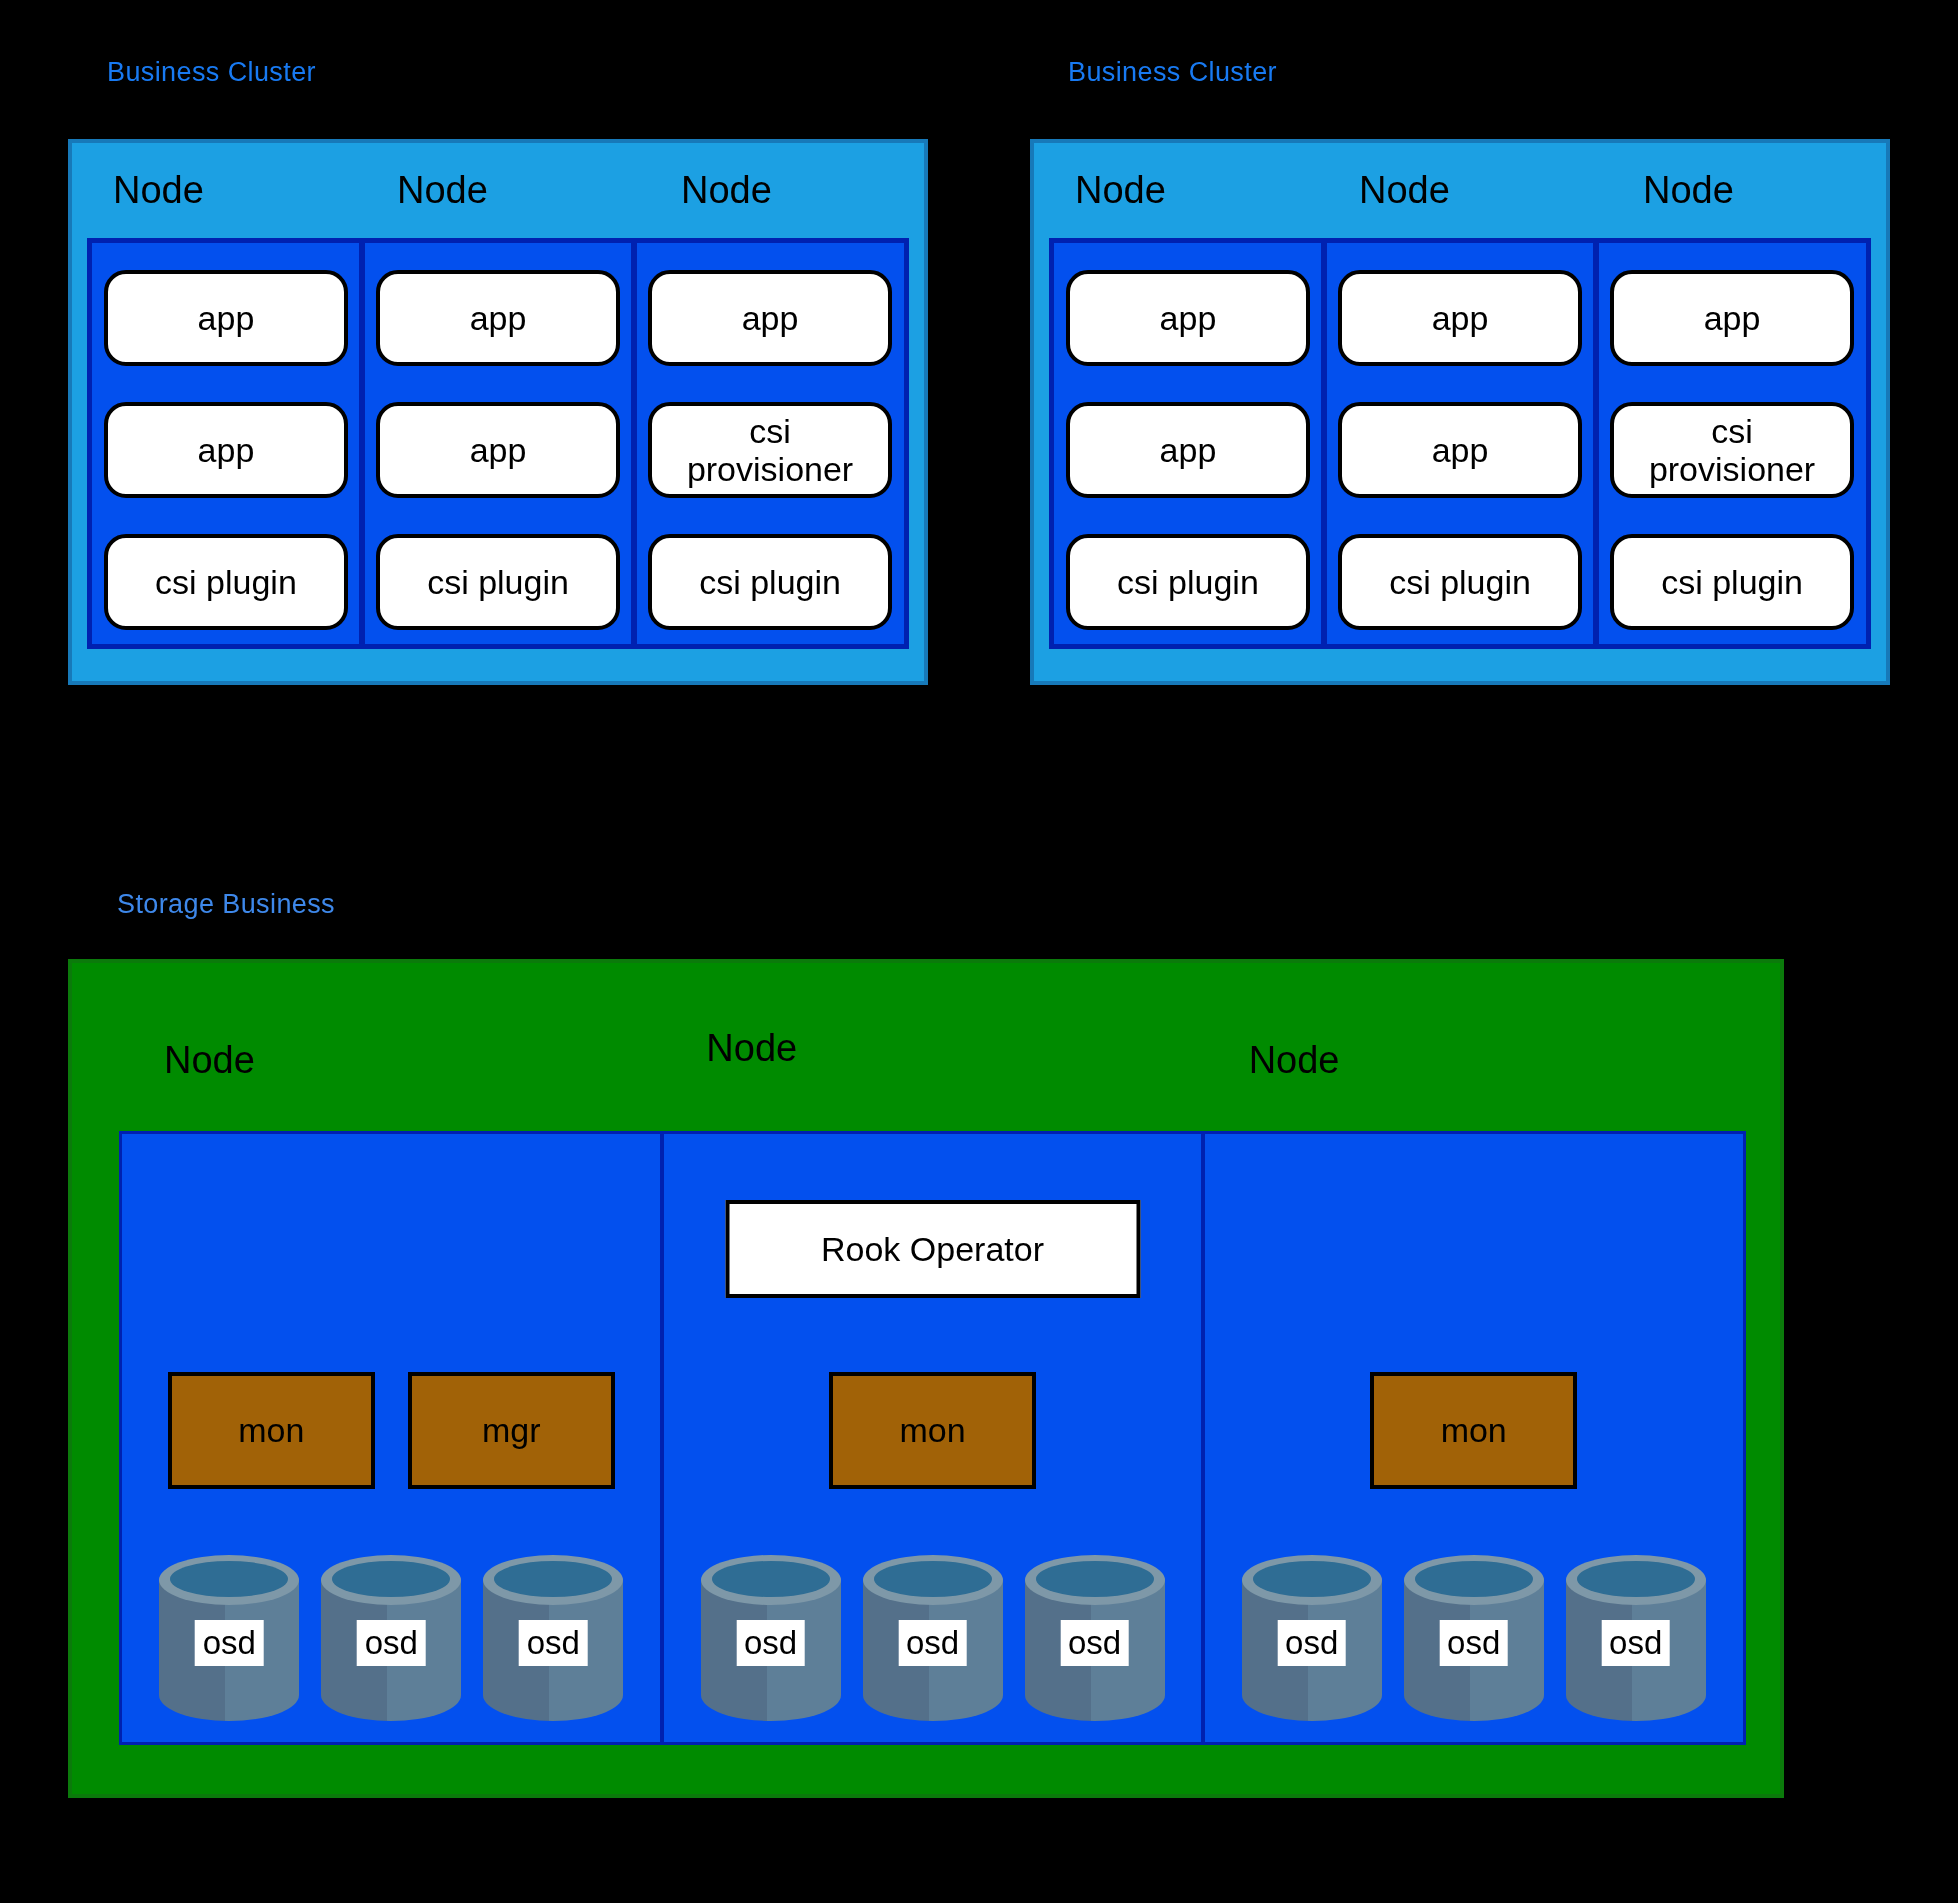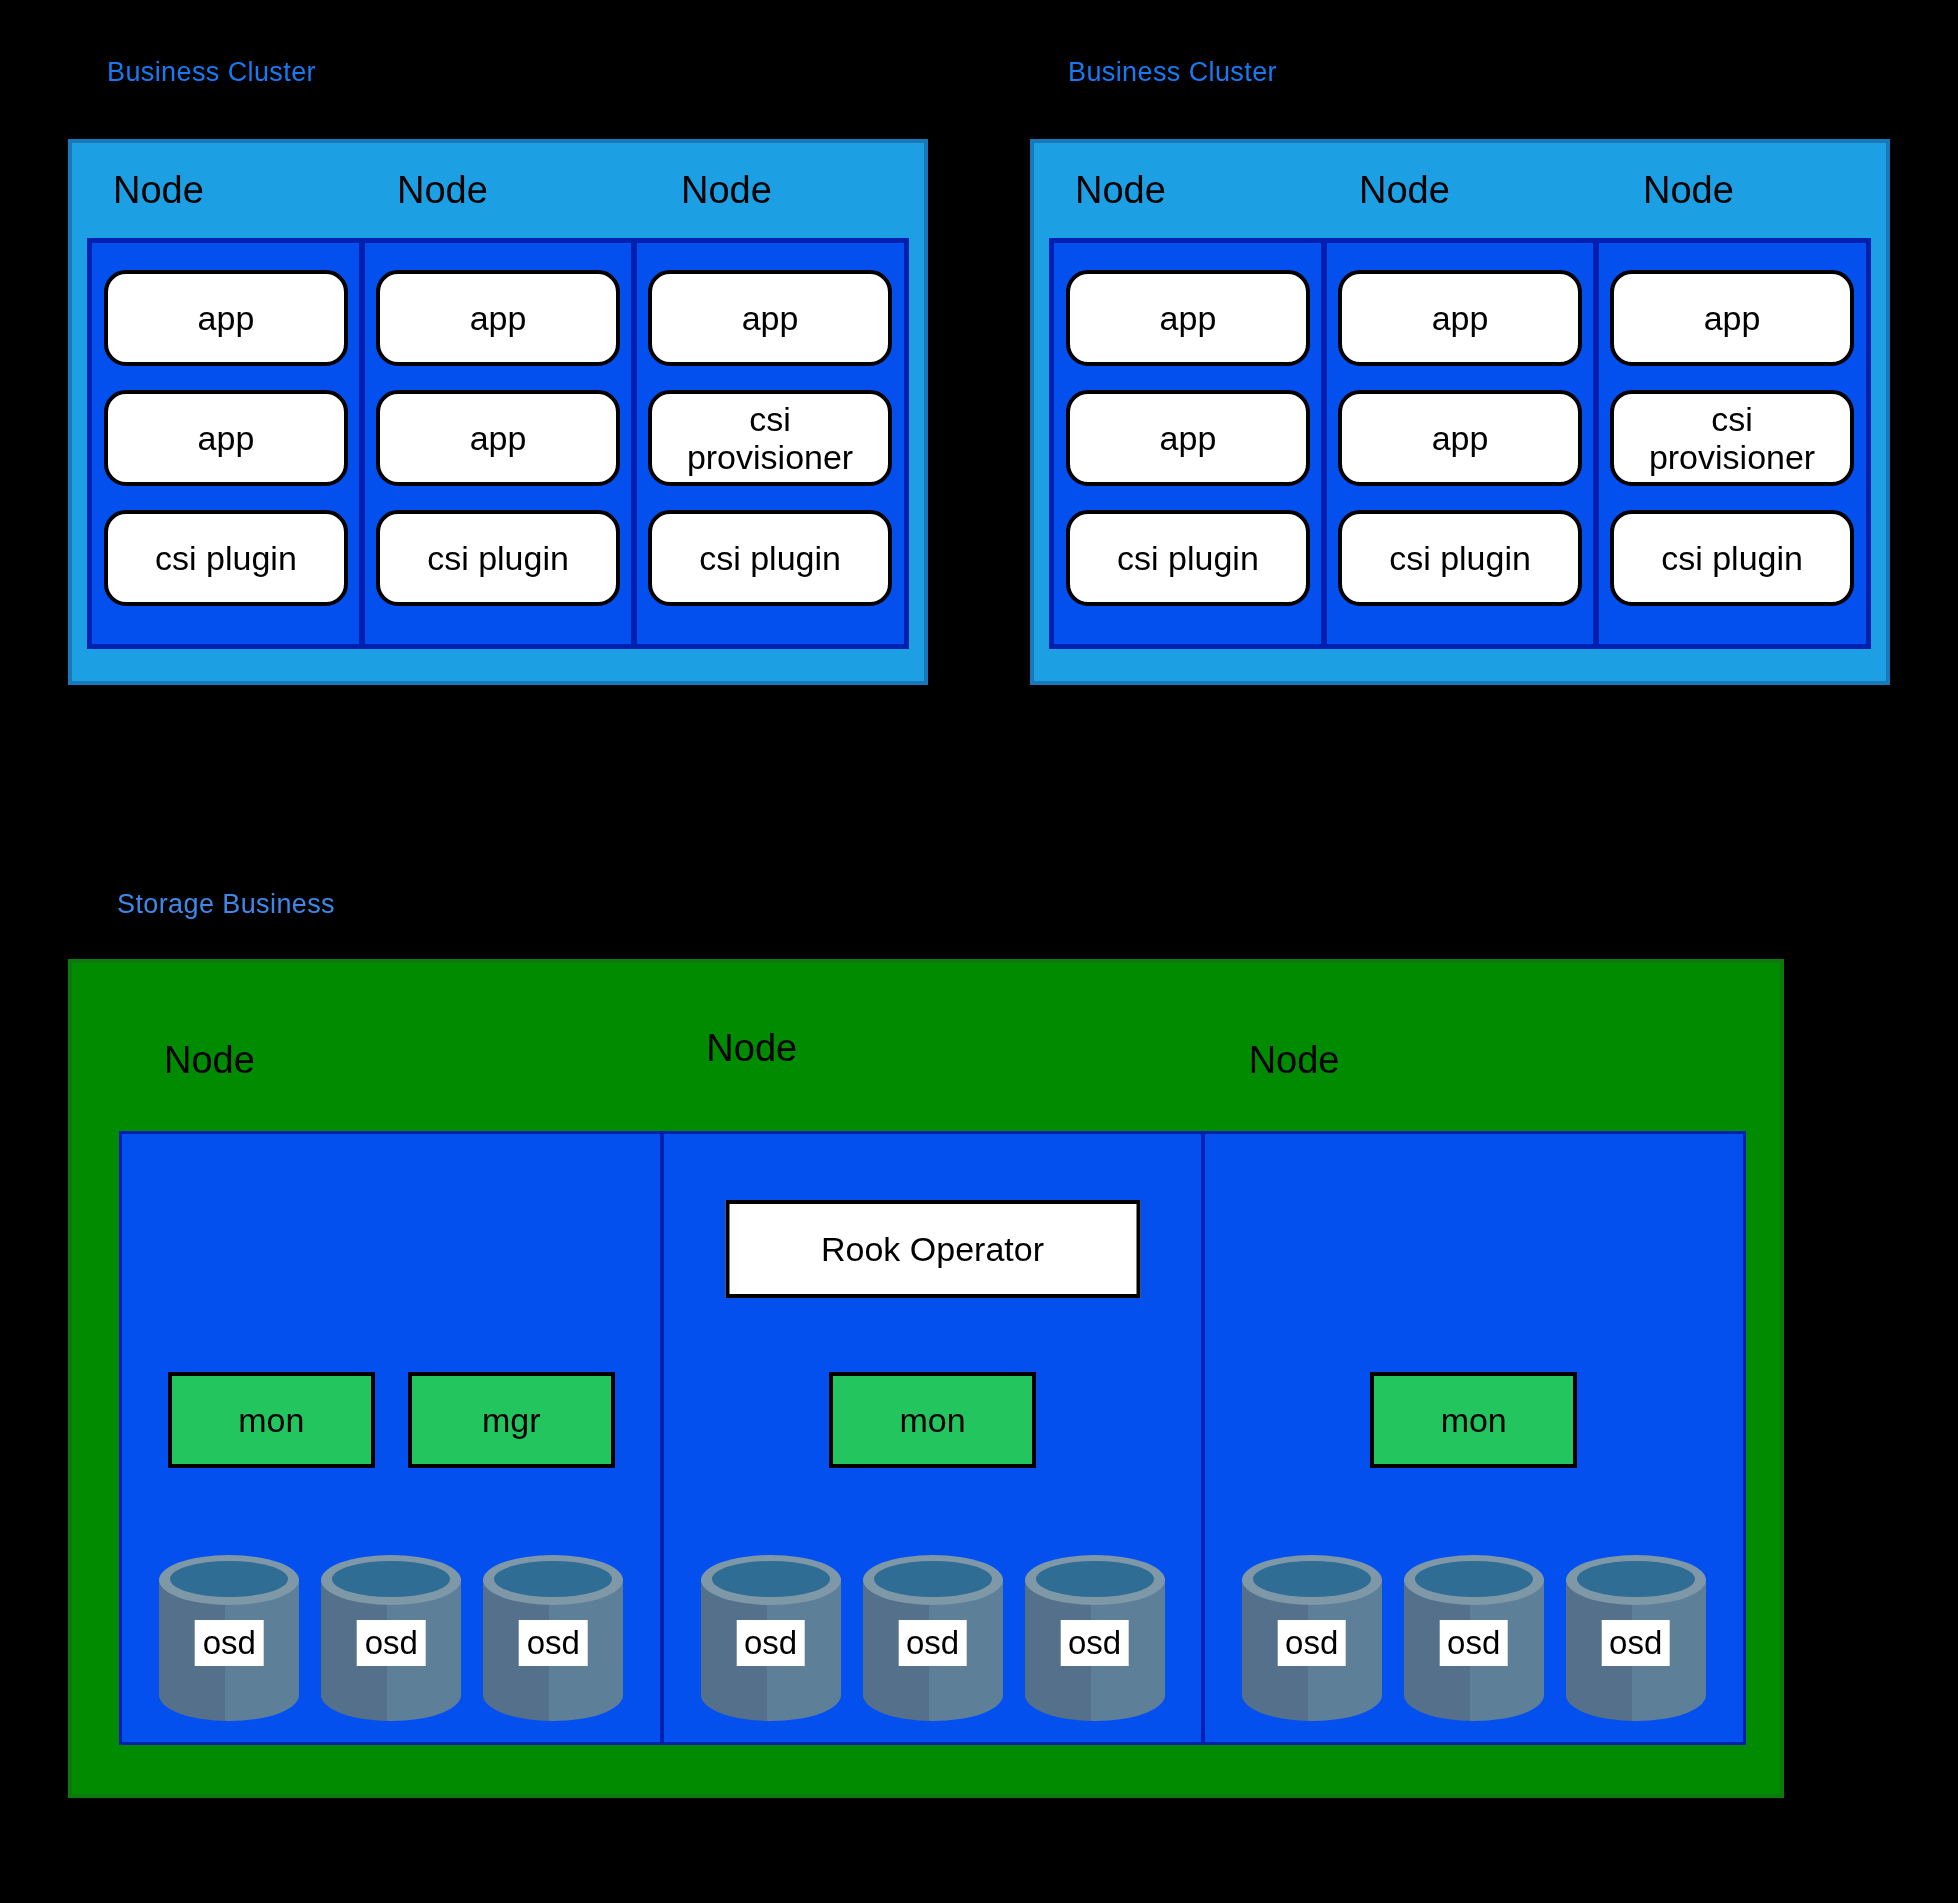--- a/index.html
+++ b/index.html
@@ -21,21 +21,21 @@
   .bc-header{display:flex;height:95px;}
   .bc-header .hcell{flex:1;display:flex;align-items:center;}
   .bc-header .hcell span{padding-left:41px;font-size:38px;color:#000;}
   .bc-inner{
     position:absolute;left:15.4px;right:15.4px;top:95px;height:411px;
     background:#0021B0;padding:5.1px;box-sizing:border-box;
     display:flex;gap:5.1px;
   }
   .bc-col{
     flex:1;background:#0350EE;display:flex;flex-direction:column;
-    align-items:center;padding-top:27px;gap:24px;box-sizing:border-box;
+    align-items:center;padding-top:27px;gap:36px;box-sizing:border-box;
   }
   .pod{
     width:244px;height:96px;background:#FFFFFF;border:4.3px solid #000;
     border-radius:22px;box-sizing:border-box;flex:0 0 auto;
     display:flex;align-items:center;justify-content:center;
   }
   .pod span{
     font-size:34px;line-height:1.12;color:#000;text-align:center;
     max-width:204px;display:block;
   }
@@ -60,21 +60,21 @@
     position:absolute;top:66px;left:50%;transform:translateX(-50%);
     width:415px;height:98px;background:#FFFFFF;border:4.3px solid #000;
     box-sizing:border-box;display:flex;align-items:center;justify-content:center;
     font-size:34px;color:#000;
   }
   .svc-row{
     position:absolute;top:238px;left:0;right:0;
     display:flex;justify-content:center;gap:33px;
   }
   .svc{
-    width:207px;height:96px;background:#22c55e;border:4.3px solid #000;
+    width:207px;height:117px;background:#a16207;border:4.3px solid #000;
     box-sizing:border-box;display:flex;align-items:center;justify-content:center;
     font-size:34px;color:#000;
   }
   .osd-row{
     position:absolute;bottom:21px;left:0;right:0;
     display:flex;justify-content:center;gap:22px;
   }
   
   .cyl{position:relative;width:140px;height:166px;flex:0 0 auto;}
   .cyl-body{

